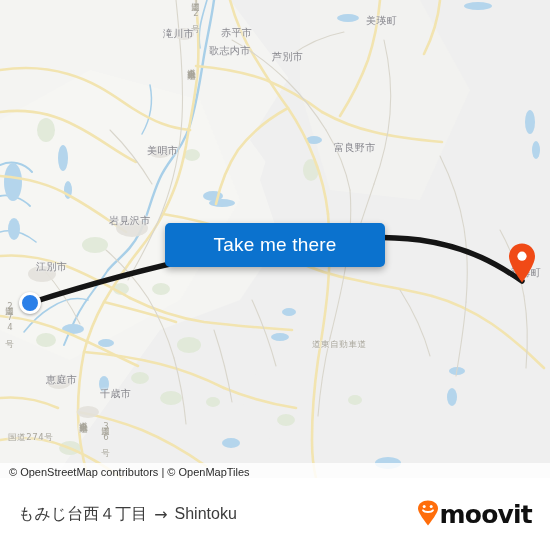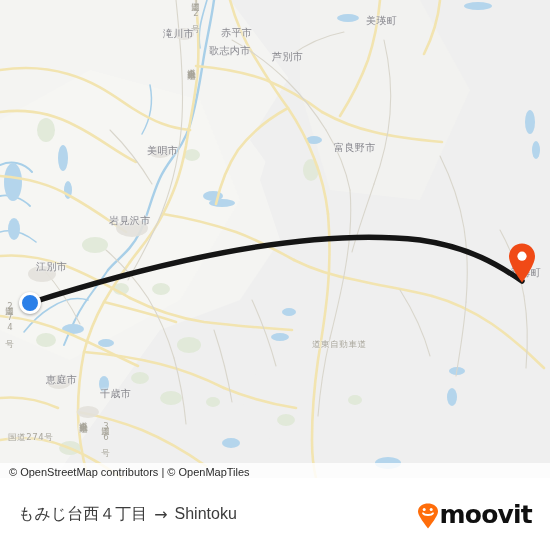--- a/index.html
+++ b/index.html
@@ -153,21 +153,21 @@
   }
   #origin-name { font-size: 16px; }
   #arrow-icon {
     margin: 0 7px;
     font-size: 16px;
     color: #3c3c3c;
   }
   #dest-name { font-size: 16px; font-family: "Liberation Sans", sans-serif; }
   #moovit-logo {
     display: flex;
-    align-items: flex-end;
+    align-items: flex-start;
   }
   #moovit-wordmark {
     font-size: 25px;
     font-weight: bold;
     color: #101010;
     letter-spacing: -0.8px;
     font-family: "DejaVu Sans", sans-serif;
     margin-left: 1px;
   }
 </style>
@@ -330,20 +330,23 @@
     </svg>
 
     <div id="origin-marker"></div>
 
     <svg id="dest-marker" viewBox="0 0 28 40">
       <path d="M14,39.5 C14,39.5 27,22.5 27,13.5 C27,6.2 21.2,0.5 14,0.5
                C6.8,0.5 1,6.2 1,13.5 C1,22.5 14,39.5 14,39.5 Z" fill="#f04a16"></path>
       <circle cx="14" cy="13.2" r="4.6" fill="#ffffff"></circle>
     </svg>
 
+    <button id="cta-button">
+      <span>Take me there</span>
+    </button>
 
     <div id="attribution">
       <span id="attribution-text">© OpenStreetMap contributors | © OpenMapTiles</span>
     </div>
   </div>
 
   <div id="footer">
     <div id="route-summary">
       <span id="origin-name">もみじ台西４丁目</span>
       <span id="arrow-icon">→</span>

